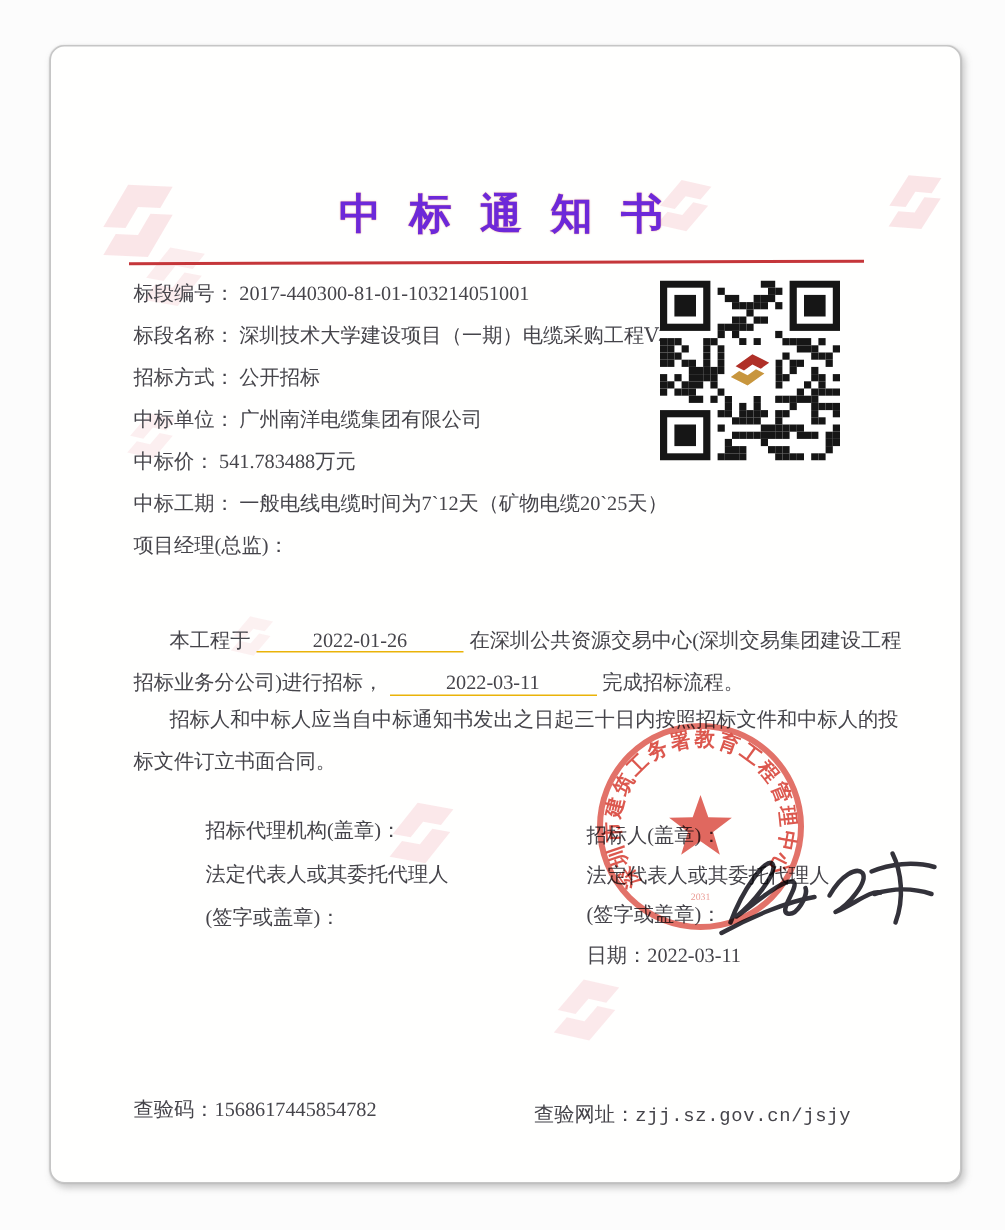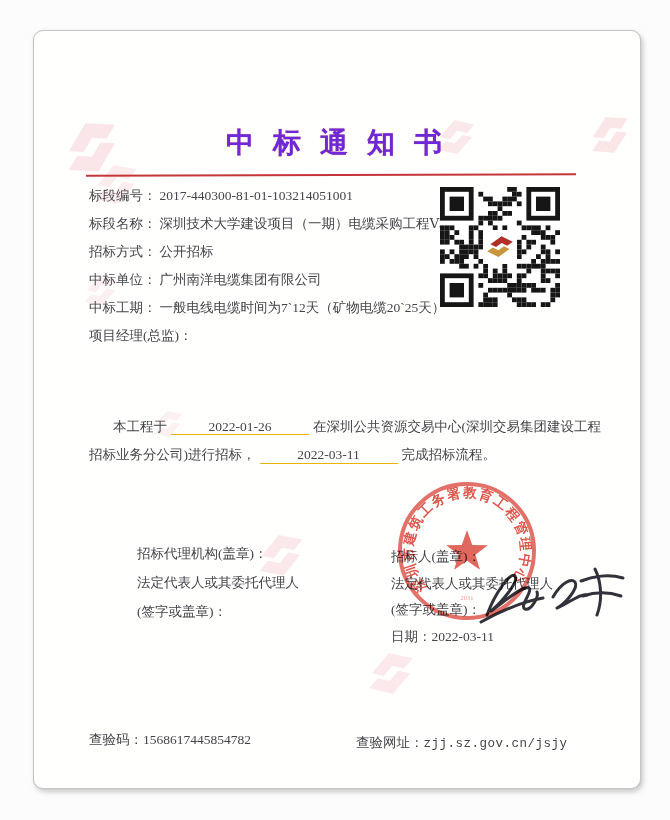--- a/index.html
+++ b/index.html
@@ -131,20 +131,21 @@
     </svg>
 
   <div class="title">中 标 通 知 书</div>
   <div class="rule"></div>
 
   <div class="fields">
     <div class="row"><span>标段编号：</span><span class="value">2017-440300-81-01-103214051001</span></div>
     <div class="row"><span>标段名称：</span><span class="value">深圳技术大学建设项目（一期）电缆采购工程Ⅴ标</span></div>
     <div class="row"><span>招标方式：</span><span class="value">公开招标</span></div>
     <div class="row"><span>中标单位：</span><span class="value">广州南洋电缆集团有限公司</span></div>
+    <div class="row"><span>中标价：</span><span class="value">541.783488万元</span></div>
     <div class="row"><span>中标工期：</span><span class="value">一般电线电缆时间为7`12天（矿物电缆20`25天）</span></div>
     <div class="row"><span>项目经理(总监)：</span><span class="value"></span></div>
   </div>
 
   <svg class="qr" id="qr-svg" viewBox="0 0 120 120">
     <rect x="0" y="0" width="120" height="120" fill="#ffffff"></rect>
     <g id="qr-modules" fill="#161616">
         <rect x="67.20" y="0.00" width="4.80" height="4.80"></rect>
         <rect x="72.00" y="0.00" width="4.80" height="4.80"></rect>
         <rect x="38.40" y="4.80" width="4.80" height="4.80"></rect>
@@ -346,20 +347,21 @@
         <path d="M8 14 L22 4 L36 11 L29 16 L22 12.5 L15 17.5 Z" fill="#b03028"></path>
         <path d="M32 20 L18 30 L4 23 L11 18 L18 21.5 L25 16.5 Z" fill="#c8963e"></path>
       </g>
     </g>
   </svg>
 
   <p class="para para1">
     <span>本工程于</span><span class="uline">2022-01-26</span><span>在深圳公共资源交易中心(深圳交易集团建设工程招标业务分公司)进行招标，</span><span class="uline">2022-03-11</span><span>完成招标流程。</span>
   </p>
 
+  <p class="para para2">招标人和中标人应当自中标通知书发出之日起三十日内按照招标文件和中标人的投标文件订立书面合同。</p>
 
   <div class="sig-block sig-left">
     <div>招标代理机构(盖章)：</div>
     <div>法定代表人或其委托代理人</div>
     <div>(签字或盖章)：</div>
   </div>
 
   <div class="sig-block sig-right">
     <div>招标人(盖章)：</div>
     <div>法定代表人或其委托代理人</div>

